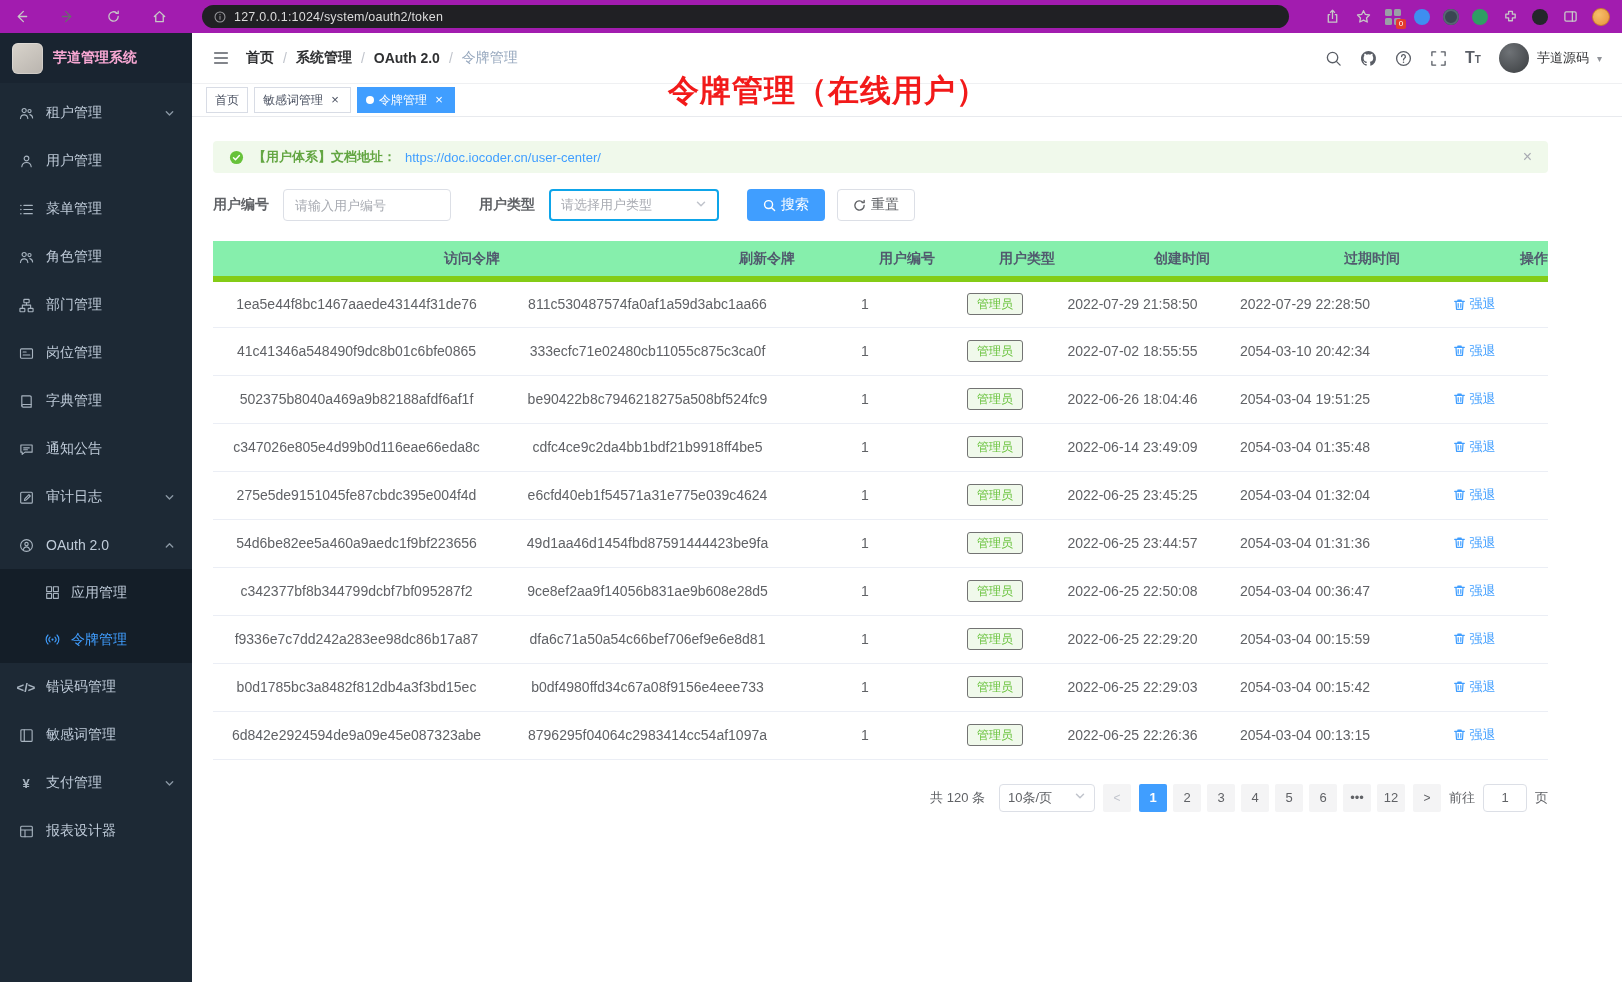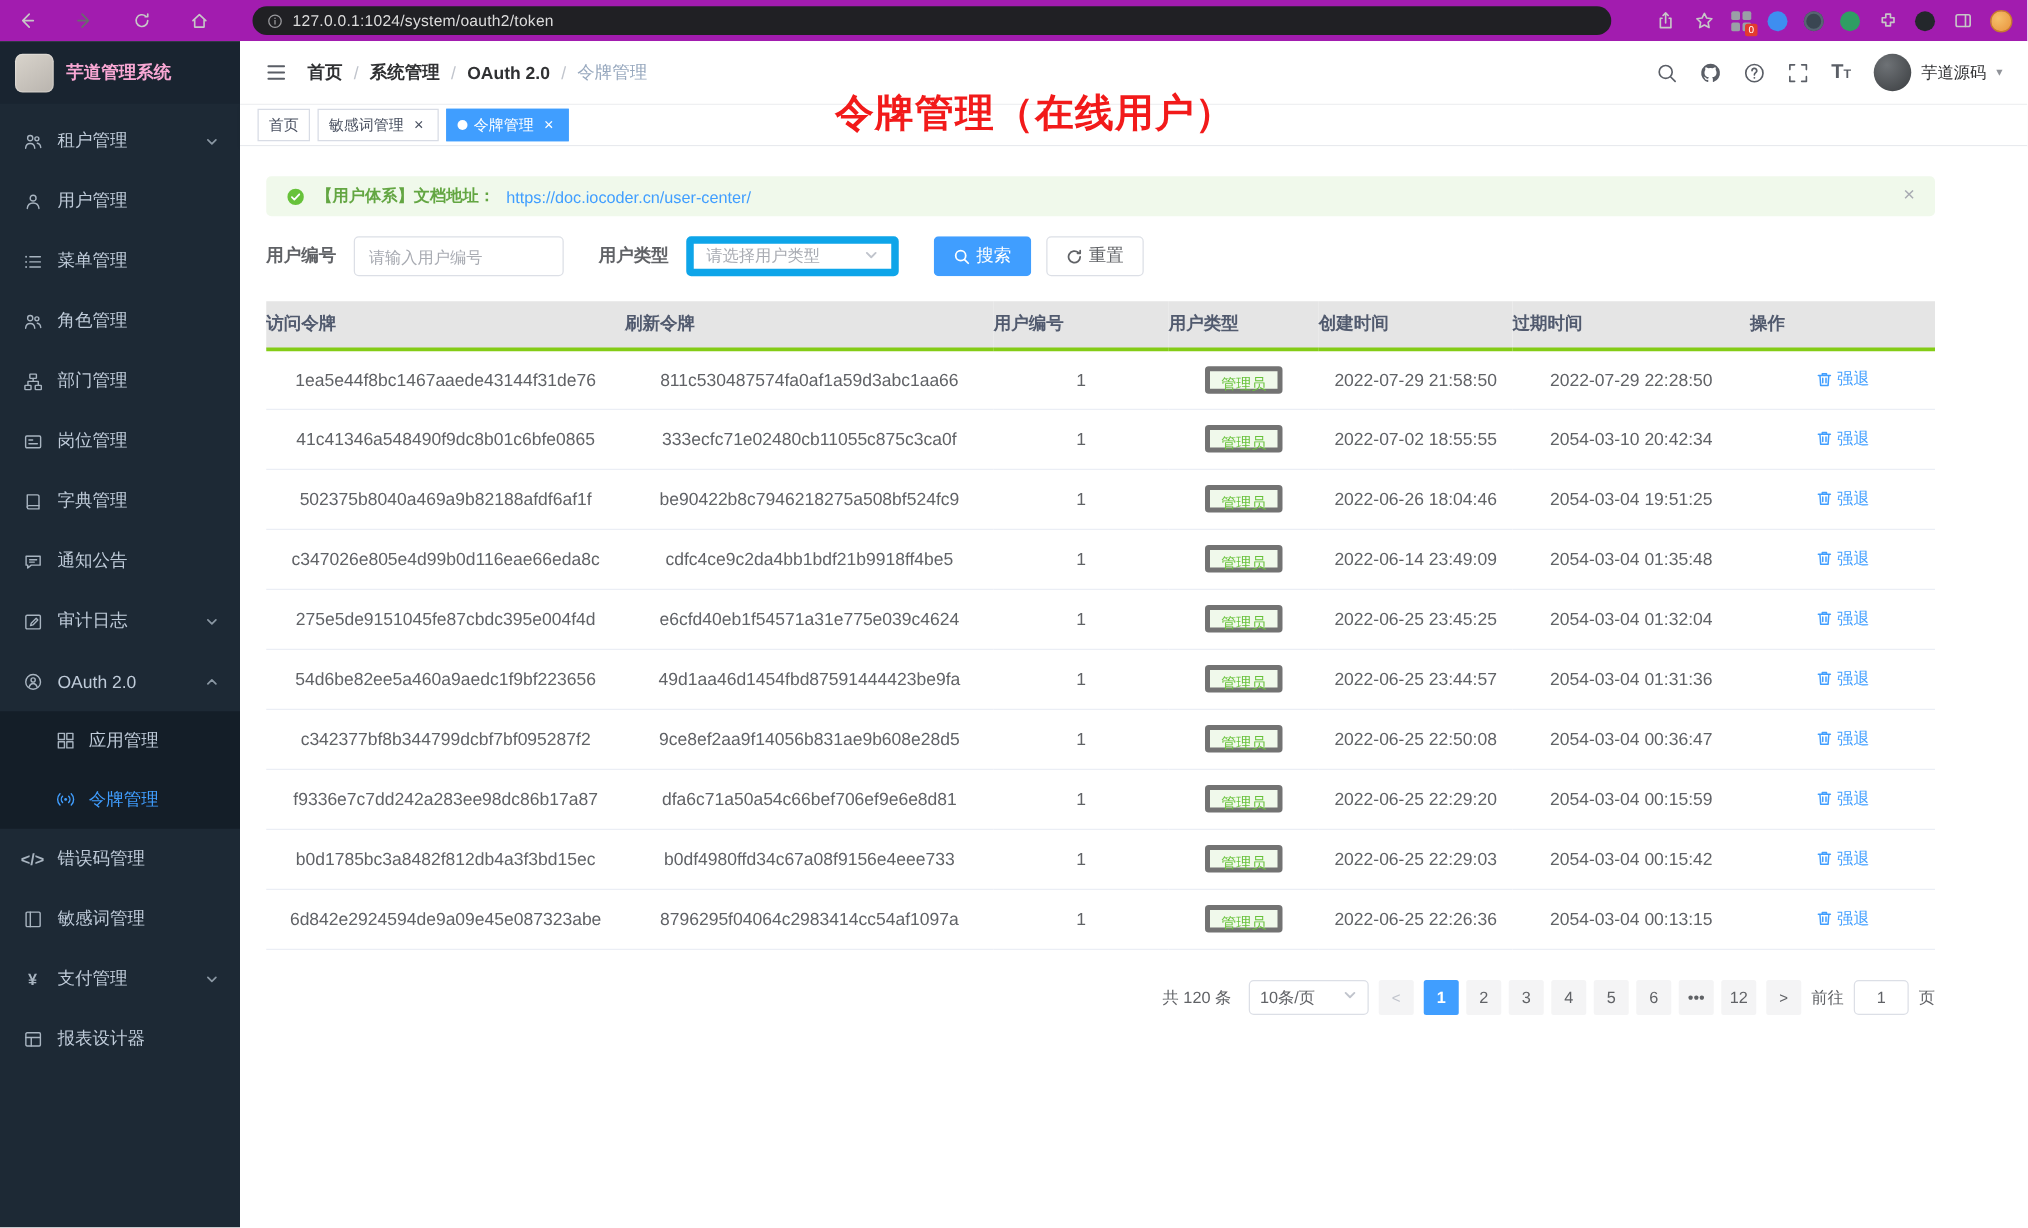--- a/index.html
+++ b/index.html
@@ -74,31 +74,31 @@
   .alert-check{display:inline-flex}
   .alert-check svg{width:15px;height:15px}
   .alert-text{color:#63a642;font-weight:700}
   .alert-link{color:#409eff;cursor:pointer;text-decoration:none}
   .alert-close{margin-left:auto;color:#a8abb2;font-size:16px;cursor:pointer;line-height:1}
 
   .filters{display:flex;align-items:center;margin-top:16px;font-size:14px}
   .f-label{font-weight:700;color:#606266;margin-right:14px;white-space:nowrap}
   .f-input{width:168px;height:32px;border:1px solid #dcdfe6;border-radius:4px;padding:0 11px;font-size:13px;color:#606266;margin-right:28px;outline:none;font-family:inherit}
   .f-input::placeholder{color:#a8abb2}
-  .f-select{width:170px;height:32px;border:6px solid #0ea5e9;border-radius:4px;display:flex;align-items:center;justify-content:space-between;padding:0 10px;color:#a8abb2;font-size:13px;margin-right:28px;cursor:pointer;background:#fff}
+  .f-select{width:170px;height:32px;border:2px solid #0ea5e9;border-radius:4px;display:flex;align-items:center;justify-content:space-between;padding:0 10px;color:#a8abb2;font-size:13px;margin-right:28px;cursor:pointer;background:#fff}
   .sel-chev svg{width:12px;height:12px;fill:none;stroke:#c0c4cc;stroke-width:1.5;stroke-linecap:round;stroke-linejoin:round}
   .btn{height:32px;border-radius:4px;display:inline-flex;align-items:center;gap:5px;padding:0 15px;font-size:14px;cursor:pointer;border:1px solid transparent;font-family:inherit}
   .btn svg{width:13px;height:13px;fill:none;stroke:currentColor;stroke-width:1.5;stroke-linecap:round;stroke-linejoin:round}
   .btn-primary{background:#409eff;color:#fff;margin-right:12px}
   .btn-plain{background:#fff;border-color:#dcdfe6;color:#606266}
 
   table{width:100%;border-collapse:collapse;margin-top:20px;table-layout:fixed}
-  th{height:38px;font-size:14px;color:#515a6e;font-weight:700;background:#e5e5e5;border-bottom:3px solid #84cc16;text-align:left;white-space:nowrap}
+  th{height:38px;font-size:14px;color:#515a6e;font-weight:700;background:#86efac;border-bottom:6px solid #84cc16;text-align:right;white-space:nowrap}
   td{height:48px;border-bottom:1px solid #ebeef5;text-align:center;font-size:14px;color:#606266;white-space:nowrap;overflow:hidden}
-  .tag-success{display:inline-block;height:22px;line-height:20px;padding:0 9px;background:#f0f9eb;border:4px solid #737373;color:#67c23a;border-radius:3px;font-size:12px}
+  .tag-success{display:inline-block;height:22px;line-height:20px;padding:0 9px;background:#f0f9eb;border:1px solid #737373;color:#67c23a;border-radius:3px;font-size:12px}
   .action-link{color:#409eff;font-size:13px;display:inline-flex;align-items:center;gap:4px;cursor:pointer}
   .action-link svg{width:13px;height:13px;fill:none;stroke:#409eff;stroke-width:1.3;stroke-linecap:round;stroke-linejoin:round}
 
   .pagination{display:flex;align-items:center;justify-content:flex-end;gap:8px;margin-top:24px;font-size:13px;color:#606266}
   .pg-total{margin-right:6px;white-space:nowrap}
   .page-size{width:96px;height:28px;border:1px solid #dcdfe6;border-radius:4px;display:flex;align-items:center;justify-content:space-between;padding:0 8px;color:#606266;cursor:pointer;background:#fff;white-space:nowrap}
   .pager{display:flex;gap:6px}
   .page-btn{min-width:28px;height:28px;border:none;background:#f4f4f5;color:#606266;border-radius:2px;font-size:13px;cursor:pointer;font-family:inherit;padding:0 4px}
   .page-btn.active{background:#409eff;color:#fff;font-weight:700}
   .page-btn.nav{font-size:12px}

